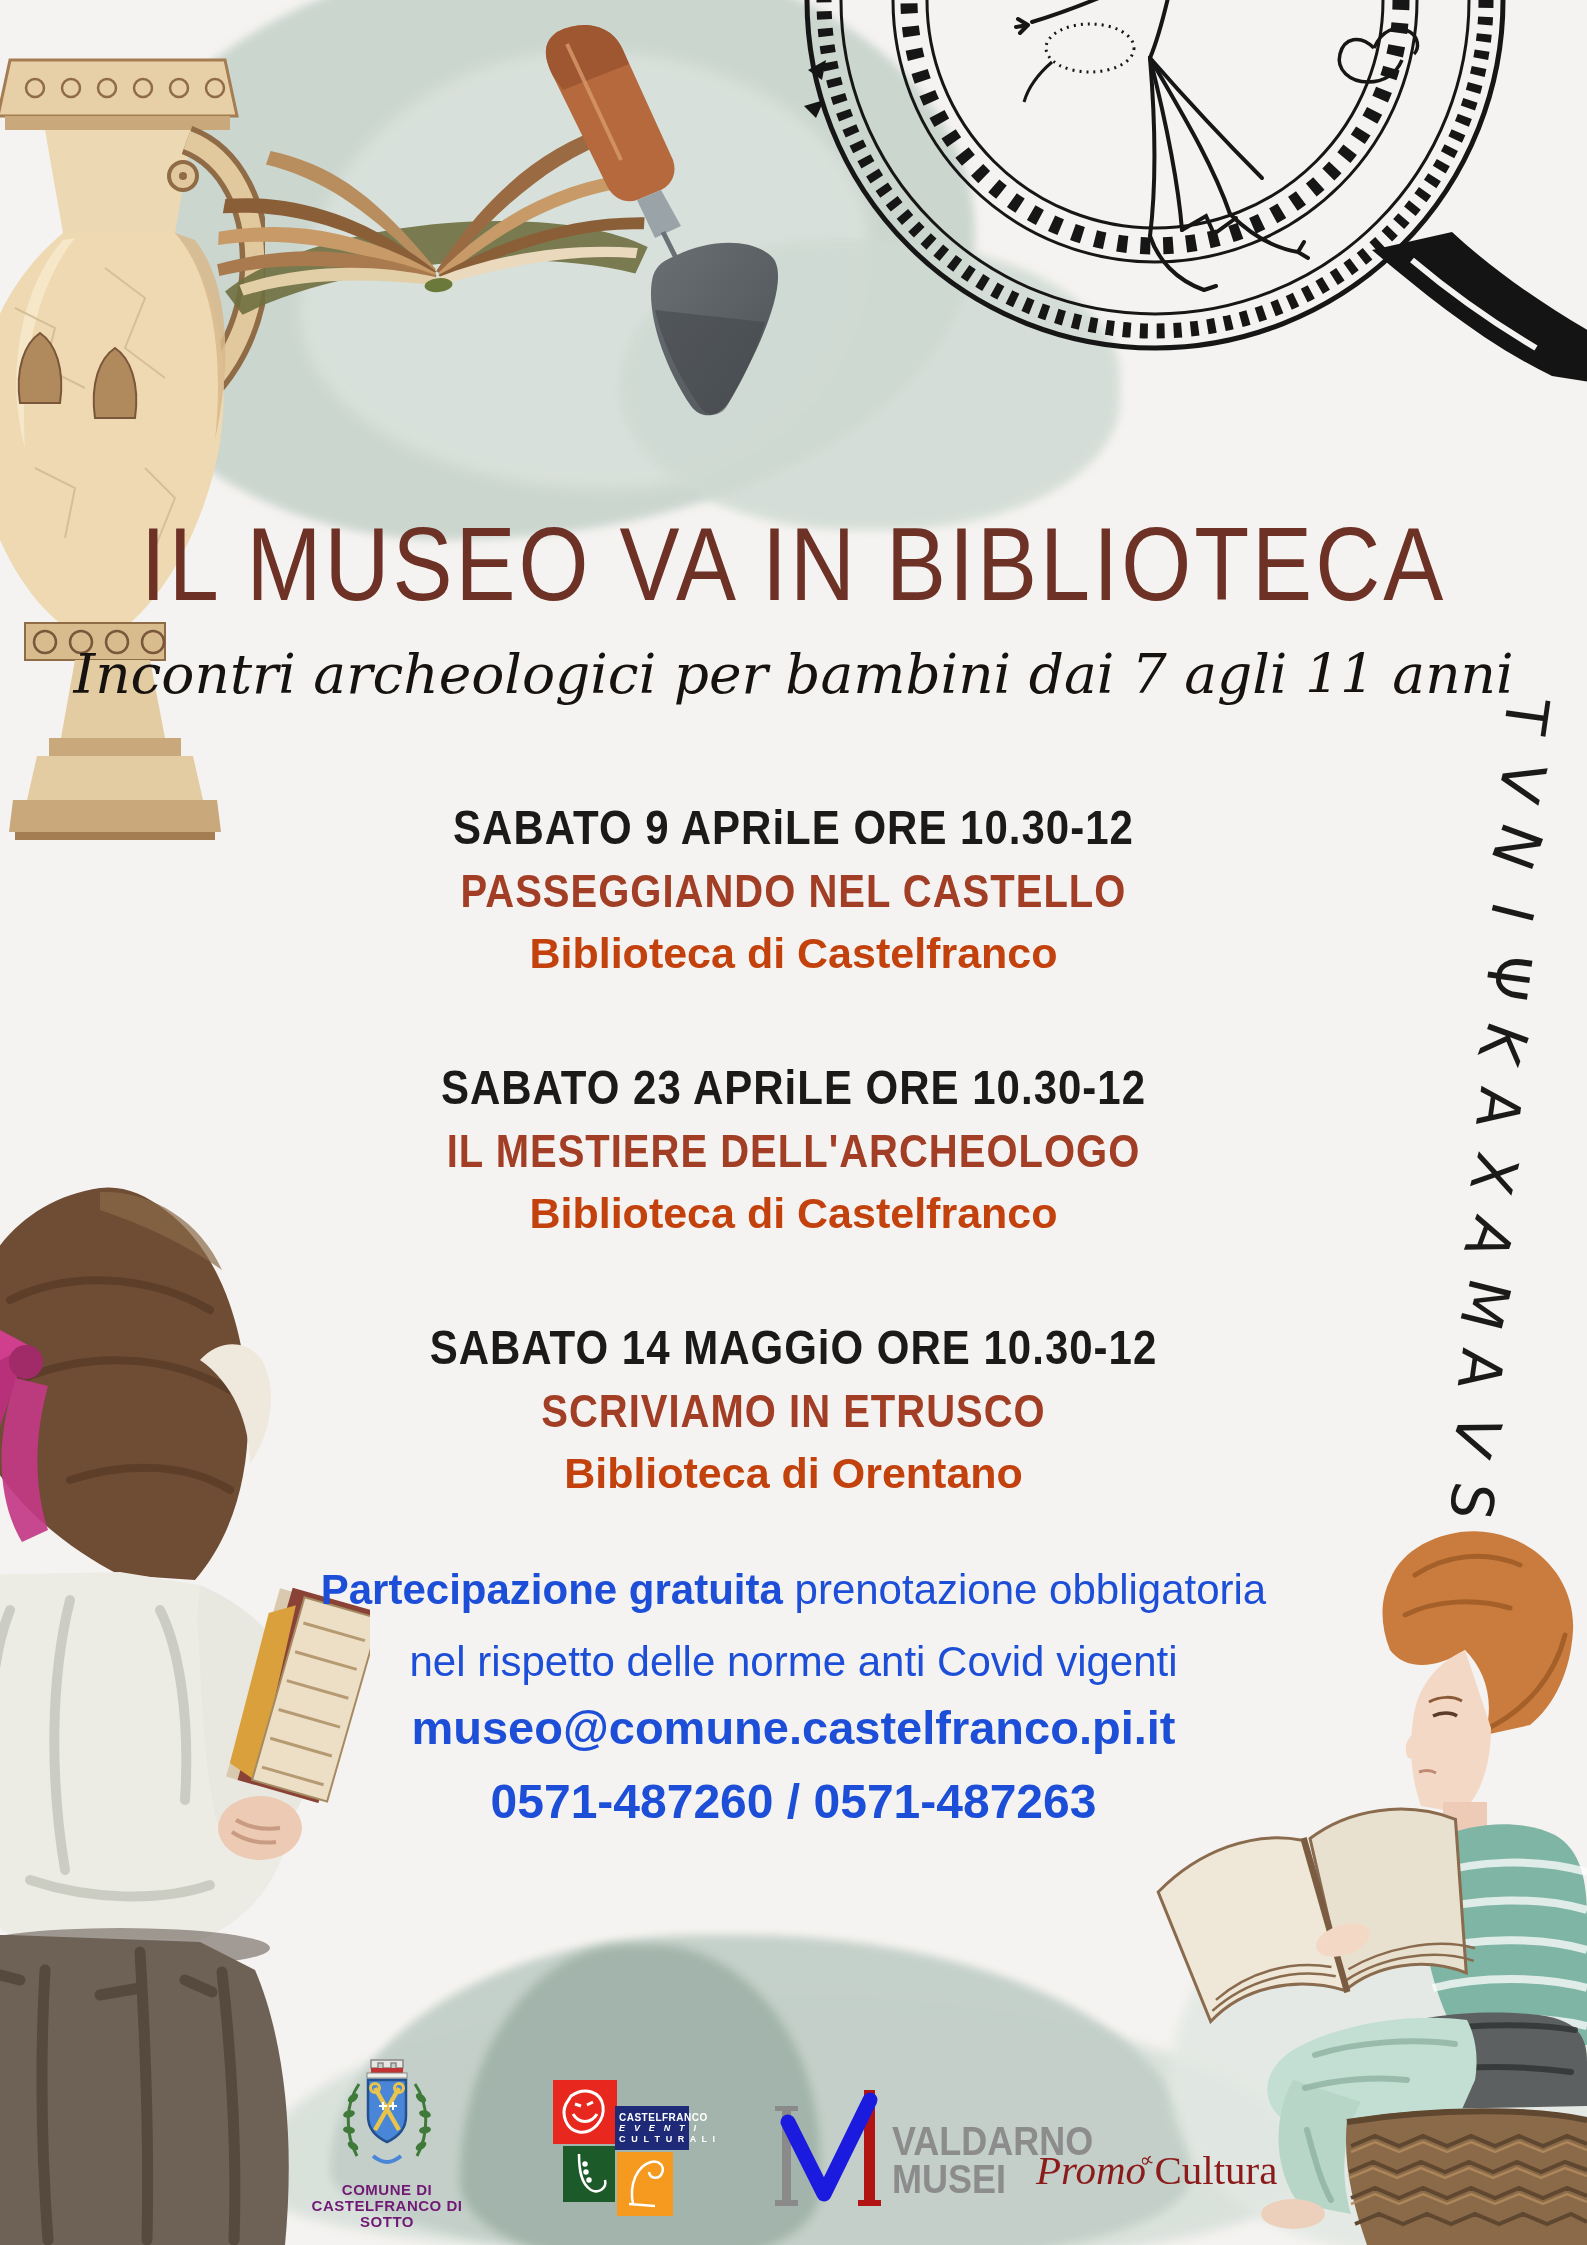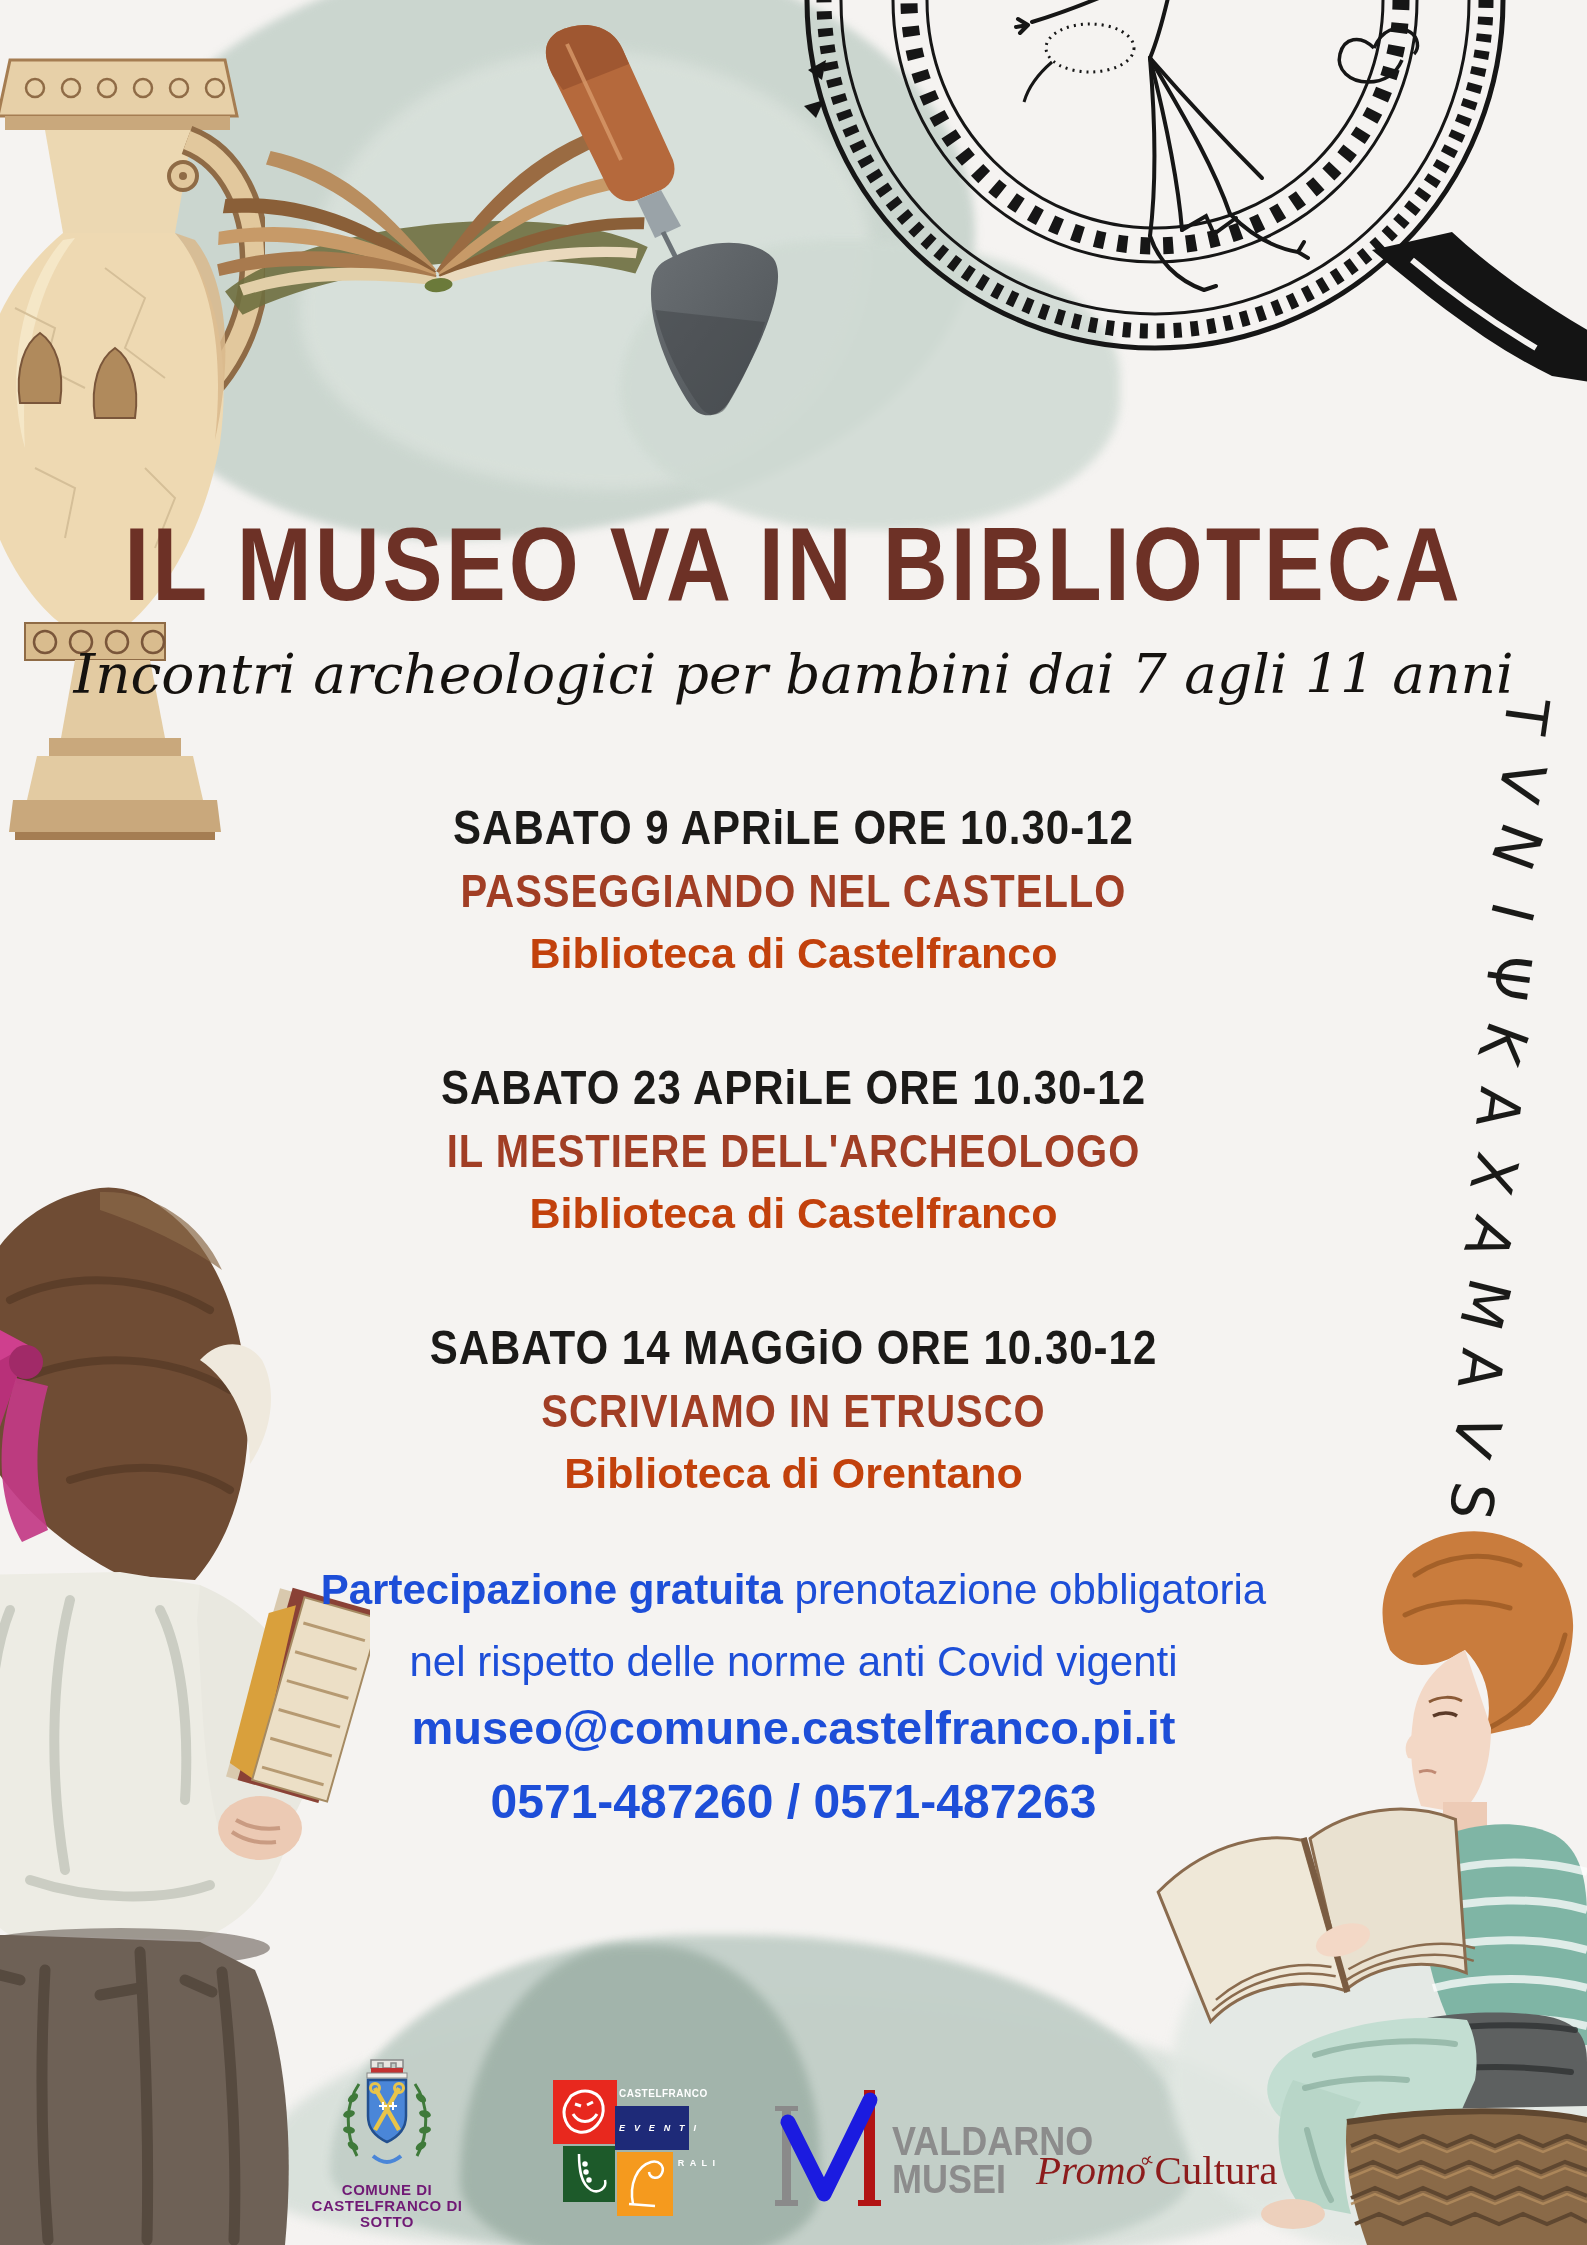--- a/index.html
+++ b/index.html
@@ -20,21 +20,21 @@
           border-radius:45% 55% 42% 58%/75% 70% 28% 30%;opacity:.95;filter:blur(4px);}
   .wash-peak{left:460px;top:1945px;width:360px;height:320px;background:#9fb2a8;
              border-radius:50% 50% 45% 55%/80% 72% 25% 28%;opacity:.9;filter:blur(5px);}
   .wash-r{left:1170px;top:1855px;width:500px;height:400px;background:#e2e8e3;
           border-radius:55% 45% 50% 50%/60% 55% 42% 45%;opacity:.85;filter:blur(6px);}
   
   .illo{position:absolute;z-index:2;}
   
   .txt{position:absolute;left:0;width:100%;text-align:center;z-index:4;}
   .cond{display:inline-block;transform:scaleY(1.16);transform-origin:50% 55%;}
-  .title{top:518px;font-size:90px;font-weight:700;letter-spacing:3px;color:#6d3126;line-height:1.05;}
+  .title{top:518px;font-size:90px;font-weight:400;letter-spacing:3px;color:#6d3126;line-height:1.05;}
   .subtitle{top:642px;font-family:"DejaVu Serif",serif;font-style:italic;font-size:55px;
             color:#15120f;letter-spacing:0px;}
   .ev-date{font-size:42px;font-weight:700;color:#1b1a18;letter-spacing:1px;line-height:52px;}
   .ev-title{font-size:40px;font-weight:700;color:#a13e25;letter-spacing:1px;line-height:74px;}
   .ev-loc{font-size:43px;font-weight:700;color:#c2410c;line-height:50px;}
   .ev1{top:802px;} .ev2{top:1062px;} .ev3{top:1322px;}
   .info{color:#1d4ed8;}
   .info1{top:1566px;font-size:42px;}
   .info1 b{font-weight:700;}
   .info2{top:1638px;font-size:42px;}
@@ -46,21 +46,21 @@
             transform:rotate(4deg);}
   .etruscan span{font-family:"DejaVu Sans",sans-serif;font-size:58px;font-weight:400;
                  color:#1a1a18;line-height:.92;transform:rotate(100deg);}
   .etruscan span:nth-child(odd){transform:rotate(94deg);}
   .etruscan span:nth-child(3n){transform:rotate(106deg);}
   
   .logos{z-index:5;}
   .logo-comune{left:292px;top:2056px;width:190px;text-align:center;}
   .logo-comune .l1,.logo-comune .l2{font-size:15px;font-weight:700;color:#701a75;letter-spacing:.5px;line-height:16px;}
   .logo-eventi{left:553px;top:2080px;width:165px;height:145px;}
-  .sq{position:absolute;gap:24px;}
+  .sq{position:absolute;}
   .sq-red{left:0;top:0;width:64px;height:64px;background:#e8281e;}
   .sq-navy{left:62px;top:26px;width:74px;height:44px;background:#1e2a78;color:#fff;
            display:flex;flex-direction:column;justify-content:center;padding-left:4px;box-sizing:border-box;}
   .sq-navy div{line-height:11px;white-space:nowrap;}
   .sq-navy .n1{font-size:10px;font-weight:700;letter-spacing:.5px;}
   .sq-navy .n2{font-size:9px;font-weight:700;letter-spacing:3.2px;font-style:italic;}
   .sq-navy .n3{font-size:9px;font-weight:700;letter-spacing:1.6px;}
   .sq-green{left:10px;top:66px;width:52px;height:56px;background:#1d5a2a;}
   .sq-orange{left:64px;top:72px;width:56px;height:64px;background:#f59a1e;}
   .logo-valdarno{left:772px;top:2082px;width:300px;height:140px;}

